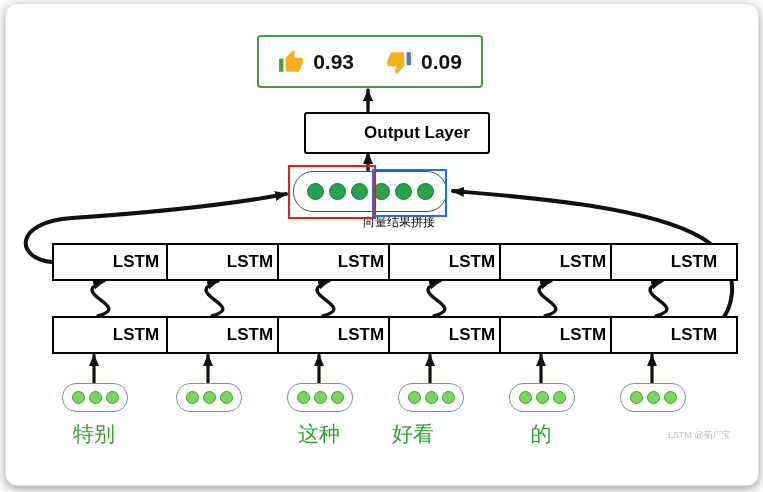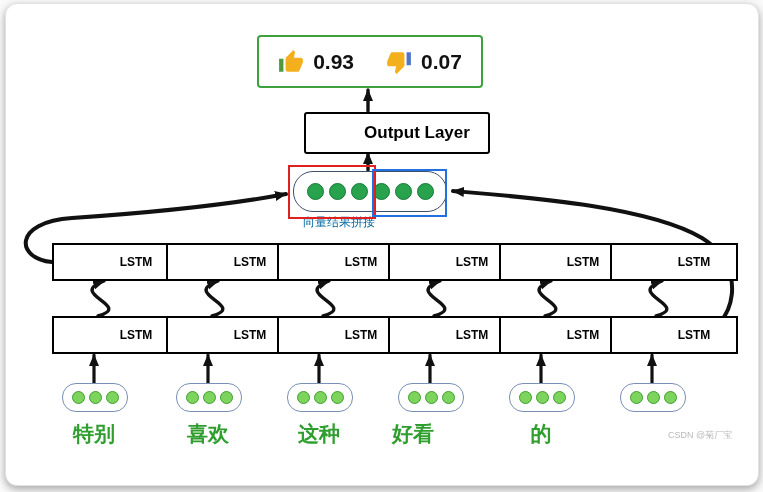--- a/index.html
+++ b/index.html
@@ -8,31 +8,31 @@
         border-radius:12px;box-shadow:0 3px 9px rgba(0,0,0,0.35);border:1px solid #e2e2e2;}
   .wires{position:absolute;left:0;top:0;width:763px;height:492px;z-index:2;}
   .abs{position:absolute;z-index:3;}
   .score-box{left:257px;top:35px;width:222px;height:49px;background:#fff;border:2.5px solid #3da13d;
              border-radius:4px;display:flex;align-items:center;justify-content:center;gap:9px;}
   .score-num{font-size:21px;font-weight:bold;color:#111;}
   .score-gap{width:14px;}
   .box{background:#fff;border:2.2px solid #000;display:flex;align-items:center;justify-content:center;
        font-weight:bold;color:#000;padding-left:40px;}
   .output-layer{left:304px;top:112px;width:142px;height:38px;font-size:17px;border-radius:3px;}
-  .lstm{width:84px;height:34px;font-size:12px;}
+  .lstm{width:84px;height:34px;font-size:17px;}
   .concat-pill{left:293px;top:171px;width:152px;height:39px;background:#fff;border:1.6px solid #3d4f6b;
                border-radius:20px;display:flex;align-items:center;justify-content:center;gap:5px;z-index:4;}
   .big-dot{width:17px;height:17px;border-radius:50%;background:#28a24c;border:1.5px solid #157a36;box-sizing:border-box;}
   .red-rect{left:288px;top:165px;width:84px;height:50px;border:2.2px solid #e02020;z-index:5;}
   .blue-rect{left:372px;top:169px;width:71px;height:44px;border:2.2px solid #2070e0;z-index:5;}
-  .concat-label{left:303px;top:214px;width:132px;text-align:left;font-size:12px;color:#0369a1;z-index:4;}
+  .concat-label{left:303px;top:214px;width:132px;text-align:right;font-size:12px;color:#000000;z-index:4;}
   .emb{top:383px;width:64px;height:27px;background:#fff;border:1.6px solid #7a8fb5;border-radius:14px;
        display:flex;align-items:center;justify-content:center;gap:4px;}
   .emb-dot{width:13px;height:13px;border-radius:50%;background:#7dd45c;border:1.5px solid #3f9e2f;box-sizing:border-box;}
-  .word{top:420px;width:90px;text-align:center;font-size:21px;font-weight:bold;color:#2f9e2f;z-index:4;}
+  .word{top:420px;width:90px;text-align:center;font-size:21px;font-weight:normal;color:#2f9e2f;z-index:4;}
   .watermark{left:668px;top:429px;font-size:9px;color:#b9b9b9;z-index:6;white-space:nowrap;}
 </style>
 </head>
 <body>
 
 <div class="stage">
   <div class="card"></div>
 
   <svg class="wires" viewBox="0 0 763 492">
     <defs>
@@ -82,21 +82,21 @@
     <svg width="26" height="26" viewBox="0 0 24 24">
       <path d="M1 21h4V9H1z" fill="#4e9a3e"></path>
       <path d="M23 10c0-1.1-.9-2-2-2h-6.31l.95-4.57.03-.32c0-.41-.17-.79-.44-1.06L14.17 1 7.59 7.59C7.22 7.95 7 8.45 7 9v10c0 1.1.9 2 2 2h9c.83 0 1.54-.5 1.84-1.22l3.02-7.05c.09-.23.14-.47.14-.73v-2z" fill="#f3b01c"></path>
     </svg>
     <span class="score-num">0.93</span>
     <span class="score-gap"></span>
     <svg width="26" height="26" viewBox="0 0 24 24">
       <path d="M19 3h4v12h-4z" fill="#4e78c4"></path>
       <path d="M15 3H6c-.83 0-1.54.5-1.84 1.22l-3.02 7.05c-.09.23-.14.47-.14.73v2c0 1.1.9 2 2 2h6.31l-.95 4.57-.03.32c0 .41.17.79.44 1.06L9.83 23l6.59-6.59c.36-.36.58-.86.58-1.41V5c0-1.1-.9-2-2-2z" fill="#f3b01c"></path>
     </svg>
-    <span class="score-num">0.07</span>
+    <span class="score-num">0.09</span>
   </div>
 
   <div class="abs box output-layer">Output Layer</div>
 
   <div class="abs red-rect"></div>
   <div class="abs blue-rect"></div>
   <div class="abs concat-pill">
     <span class="big-dot"></span>
     <span class="big-dot"></span>
     <span class="big-dot"></span>
@@ -145,19 +145,18 @@
       <span class="emb-dot"></span>
       <span class="emb-dot"></span>
   </div>
   <div class="abs emb" style="left:620px">
     <span class="emb-dot"></span>
       <span class="emb-dot"></span>
       <span class="emb-dot"></span>
   </div>
 
   <div class="abs word" style="left:49px">特别</div>
-  <div class="abs word" style="left:163px">喜欢</div>
   <div class="abs word" style="left:274px">这种</div>
   <div class="abs word" style="left:368px">好看</div>
   <div class="abs word" style="left:496px">的</div>
 
-  <div class="abs watermark">CSDN @菊厂宝</div>
+  <div class="abs watermark">LSTM @菊厂宝</div>
 </div>
 
 </body></html>

